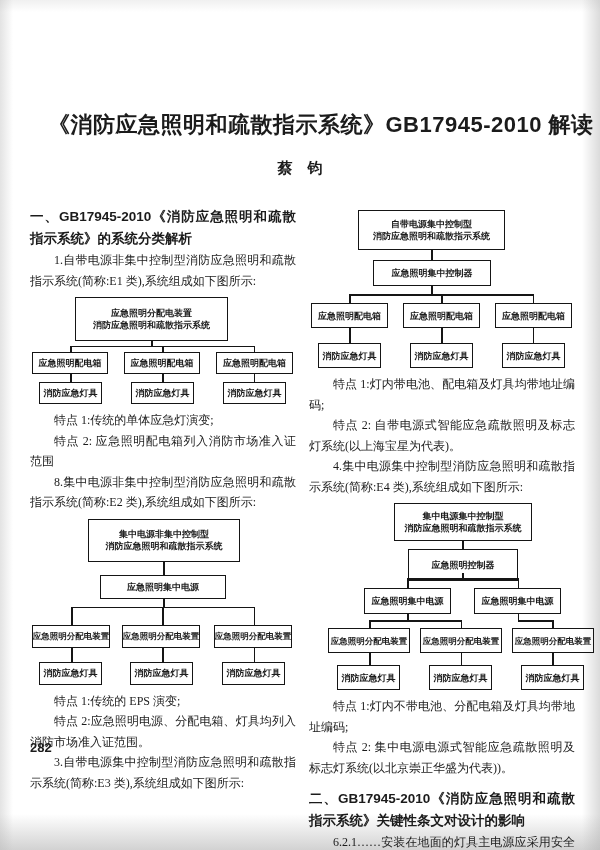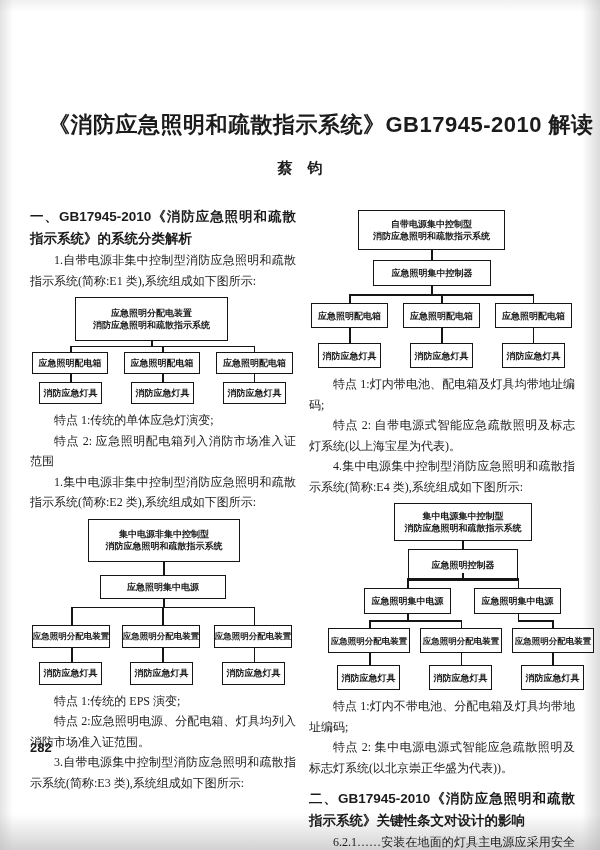--- a/index.html
+++ b/index.html
@@ -90,21 +90,21 @@
       <div class="ln" style="left:40px;top:77px;width:1.5px;height:8px"></div>
       <div class="ln" style="left:132px;top:77px;width:1.5px;height:8px"></div>
       <div class="ln" style="left:223.5px;top:77px;width:1.5px;height:8px"></div>
       <div class="cbox" style="left:9px;top:85px;width:63px;height:22px">消防应急灯具</div>
       <div class="cbox" style="left:101px;top:85px;width:63px;height:22px">消防应急灯具</div>
       <div class="cbox" style="left:193px;top:85px;width:63px;height:22px">消防应急灯具</div>
     </div>
 
     <p>特点 1:传统的单体应急灯演变;</p>
     <p>特点 2: 应急照明配电箱列入消防市场准入证范围</p>
-    <p>1.集中电源非集中控制型消防应急照明和疏散指示系统(简称:E2 类),系统组成如下图所示:</p>
+    <p>8.集中电源非集中控制型消防应急照明和疏散指示系统(简称:E2 类),系统组成如下图所示:</p>
 
     <div class="chart e2">
       <div class="cbox" style="left:58px;top:0;width:152px;height:43px">
         <span>集中电源非集中控制型</span>
         <span>消防应急照明和疏散指示系统</span>
       </div>
       <div class="ln" style="left:133px;top:43px;width:1.5px;height:13px"></div>
       <div class="cbox" style="left:70px;top:56px;width:126px;height:24px">应急照明集中电源</div>
       <div class="ln" style="left:133px;top:80px;width:1.5px;height:8px"></div>
       <div class="ln" style="left:41px;top:88px;width:184px;height:1.5px"></div>

